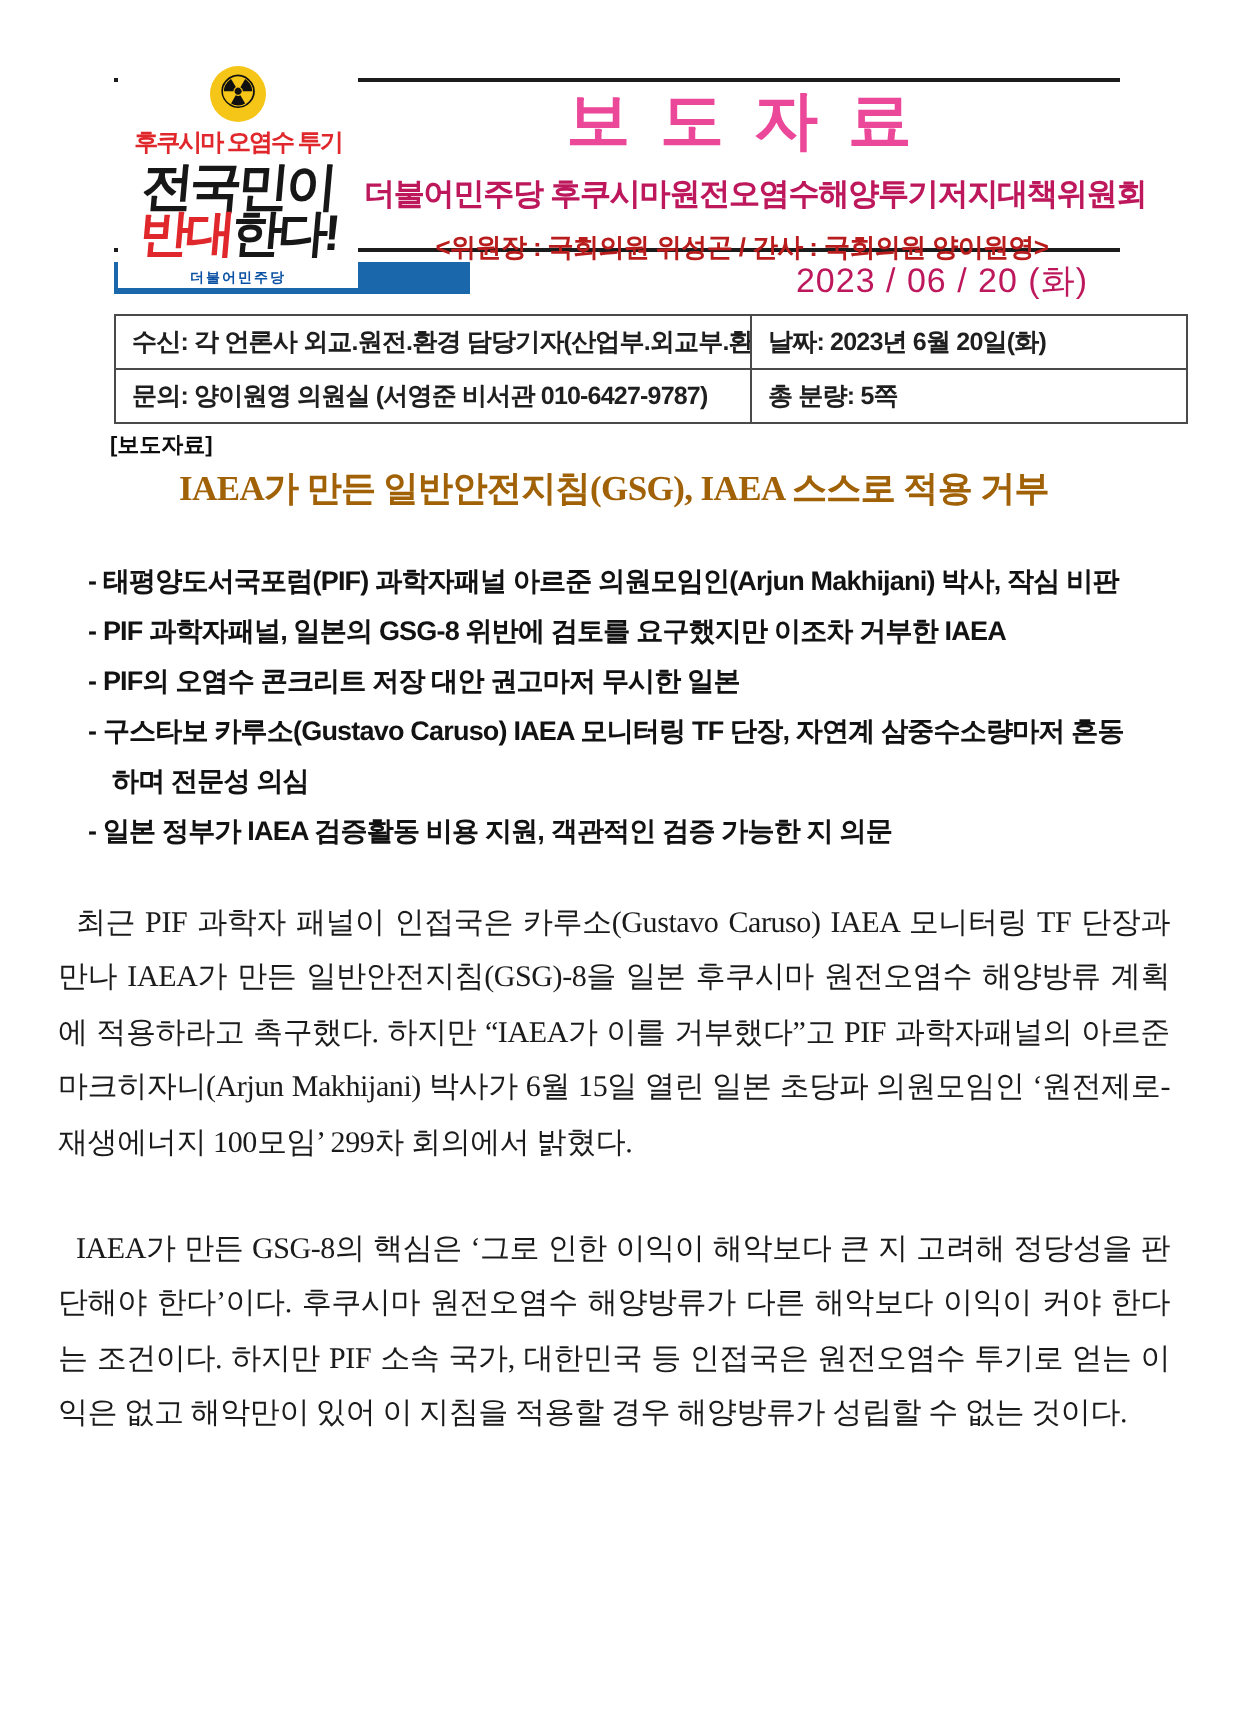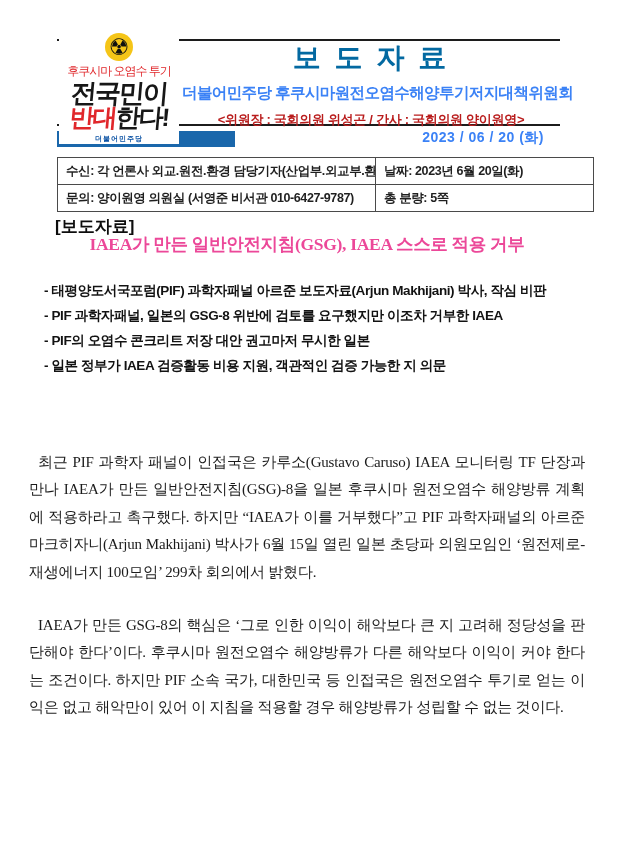--- a/index.html
+++ b/index.html
@@ -9,50 +9,50 @@
   }
   .rule{position:absolute;left:57px;width:503px;height:2px;background:#1c1c1c;}
   .rule.top{top:39px;}
   .rule.mid{top:124px;}
 
   
   .logo{position:absolute;left:59px;top:33px;width:120px;background:#fff;z-index:3;text-align:center;}
   .rad-wrap{width:28px;height:28px;margin:0 auto;border-radius:50%;background:#f5c518;
     display:flex;align-items:center;justify-content:center;}
   .rad-glyph{font-family:"DejaVu Sans",sans-serif;font-size:23px;line-height:1;color:#101010;}
-  .logo-line1{margin-top:2px;font-size:12px;font-weight:400;letter-spacing:-1px;color:#e0272b;
+  .logo-line1{margin-top:2px;font-size:12px;font-weight:700;letter-spacing:-1px;color:#e0272b;
     text-shadow:-1px 0 #fff,1px 0 #fff,0 -1px #fff,0 1px #fff;white-space:nowrap;}
   .logo-line2{font-size:26px;font-weight:900;letter-spacing:-2px;line-height:1.0;color:#171717;
     transform:skewX(-5deg);white-space:nowrap;}
   .logo-line3{font-size:25px;font-weight:900;letter-spacing:-2px;line-height:0.95;
     transform:skewX(-5deg);white-space:nowrap;color:#171717;}
   .logo-line3 .red{color:#e0272b;}
   .logo-party{margin-top:4px;font-size:7px;font-weight:800;color:#0b52a4;letter-spacing:1px;}
 
   
   .hdr{position:absolute;left:182px;top:43px;width:378px;text-align:center;}
-  .press-title{font-size:28px;font-weight:800;letter-spacing:3px;line-height:1.1;color:#0369a1;}
-  .committee{margin-top:9px;font-size:15.5px;font-weight:800;letter-spacing:-0.6px;white-space:nowrap;color:#3b82f6;}
+  .press-title{font-size:32px;font-weight:800;letter-spacing:3px;line-height:1.1;color:#ec4899;}
+  .committee{margin-top:9px;font-size:15.5px;font-weight:800;letter-spacing:-0.6px;white-space:nowrap;color:#be185d;}
   .officials{margin-top:7px;font-size:13px;font-weight:700;letter-spacing:-0.3px;color:#b91c1c;}
 
   
   .blue-bar{position:absolute;left:57px;top:131px;width:178px;height:16px;background:#1a67ab;}
-  .date{position:absolute;top:129px;right:74px;font-size:14px;font-weight:700;letter-spacing:0.5px;color:#3b82f6;}
+  .date{position:absolute;top:129px;right:74px;font-size:17px;font-weight:400;letter-spacing:0.5px;color:#be185d;}
 
   
   table.info{position:absolute;left:57px;top:157px;width:502px;border-collapse:collapse;
     font-size:12.5px;font-weight:600;color:#1f1f1f;table-layout:fixed;}
   table.info td{border:1.5px solid #4a4a4a;height:26px;padding:0 8px;white-space:nowrap;overflow:hidden;letter-spacing:-0.4px;}
   td.c-left{width:301px;} td.c-right{width:201px;margin-top:40px;}
 
   
-  .doc-label{position:absolute;left:55px;top:215px;font-size:17px;font-weight:800;color:#0d0d0d;}
+  .doc-label{position:absolute;left:55px;top:215px;font-size:11px;font-weight:800;color:#0d0d0d;}
   .headline{position:absolute;left:29px;top:232px;width:556px;text-align:center;
     font-family:"Liberation Serif","DejaVu Serif",serif;font-size:17.5px;font-weight:600;
-    letter-spacing:-0.3px;color:#ec4899;}
+    letter-spacing:-0.3px;color:#a16207;}
   .bullets{position:absolute;left:44px;top:278px;width:530px;font-size:13.5px;font-weight:700;
     line-height:25px;letter-spacing:-0.4px;color:#121212;}
   .bullet{padding-left:12px;text-indent:-12px;word-break:break-all;}
   .paras{position:absolute;left:29px;top:449px;width:556px;
     font-family:"Liberation Serif","DejaVu Serif",serif;font-size:15px;line-height:27.4px;
     text-align:justify;color:#1b1b1b;letter-spacing:-0.2px;}
   .paras p{margin:0 0 26px 0;text-indent:9px;word-break:break-all;}
 </style>
 </head>
 <body>
@@ -91,23 +91,24 @@
         <td class="c-left">문의: 양이원영 의원실 (서영준 비서관 010-6427-9787)</td>
         <td class="c-right">총 분량: 5쪽</td>
       </tr>
     </tbody>
   </table>
 
   <div class="doc-label">[보도자료]</div>
   <div class="headline">IAEA가 만든 일반안전지침(GSG), IAEA 스스로 적용 거부</div>
 
   <div class="bullets">
-    <div class="bullet">- 태평양도서국포럼(PIF) 과학자패널 아르준 보도자료(Arjun Makhijani) 박사, 작심 비판</div>
+    <div class="bullet">- 태평양도서국포럼(PIF) 과학자패널 아르준 의원모임인(Arjun Makhijani) 박사, 작심 비판</div>
     <div class="bullet">- PIF 과학자패널, 일본의 GSG-8 위반에 검토를 요구했지만 이조차 거부한 IAEA</div>
     <div class="bullet">- PIF의 오염수 콘크리트 저장 대안 권고마저 무시한 일본</div>
+    <div class="bullet">- 구스타보 카루소(Gustavo Caruso) IAEA 모니터링 TF 단장, 자연계 삼중수소량마저 혼동하며 전문성 의심</div>
     <div class="bullet">- 일본 정부가 IAEA 검증활동 비용 지원, 객관적인 검증 가능한 지 의문</div>
   </div>
 
   <div class="paras">
     <p>최근 PIF 과학자 패널이 인접국은 카루소(Gustavo Caruso) IAEA 모니터링 TF 단장과 만나 IAEA가 만든 일반안전지침(GSG)-8을 일본 후쿠시마 원전오염수 해양방류 계획에 적용하라고 촉구했다. 하지만 “IAEA가 이를 거부했다”고 PIF 과학자패널의 아르준 마크히자니(Arjun Makhijani) 박사가 6월 15일 열린 일본 초당파 의원모임인 ‘원전제로-재생에너지 100모임’ 299차 회의에서 밝혔다.</p>
     <p>IAEA가 만든 GSG-8의 핵심은 ‘그로 인한 이익이 해악보다 큰 지 고려해 정당성을 판단해야 한다’이다. 후쿠시마 원전오염수 해양방류가 다른 해악보다 이익이 커야 한다는 조건이다. 하지만 PIF 소속 국가, 대한민국 등 인접국은 원전오염수 투기로 얻는 이익은 없고 해악만이 있어 이 지침을 적용할 경우 해양방류가 성립할 수 없는 것이다.</p>
   </div>
 
 </div>
 

